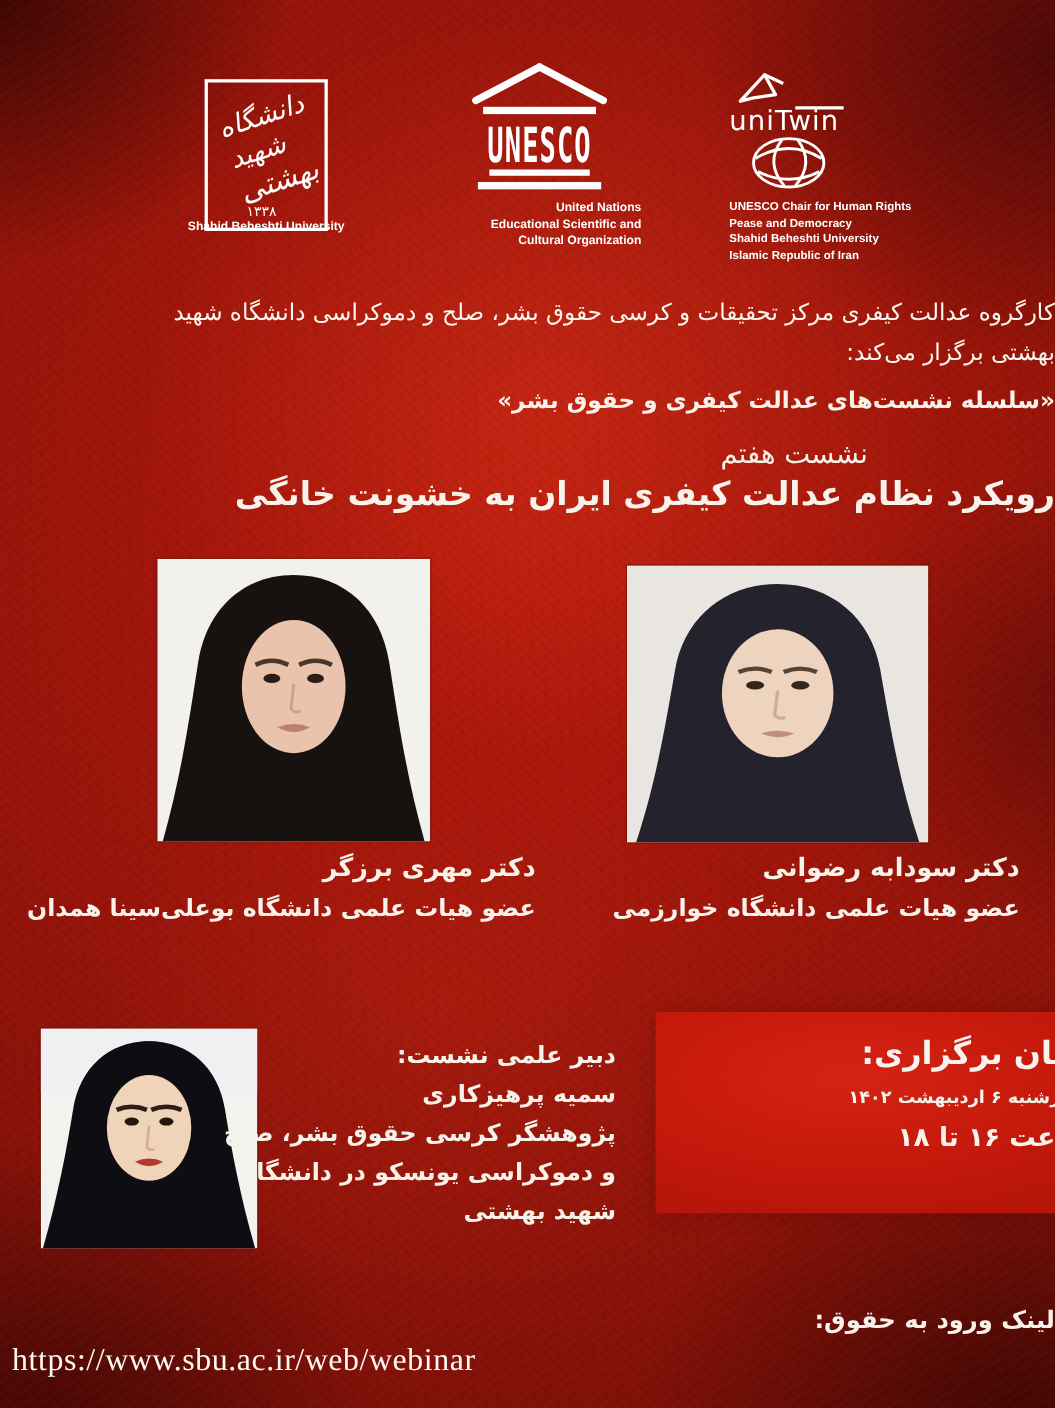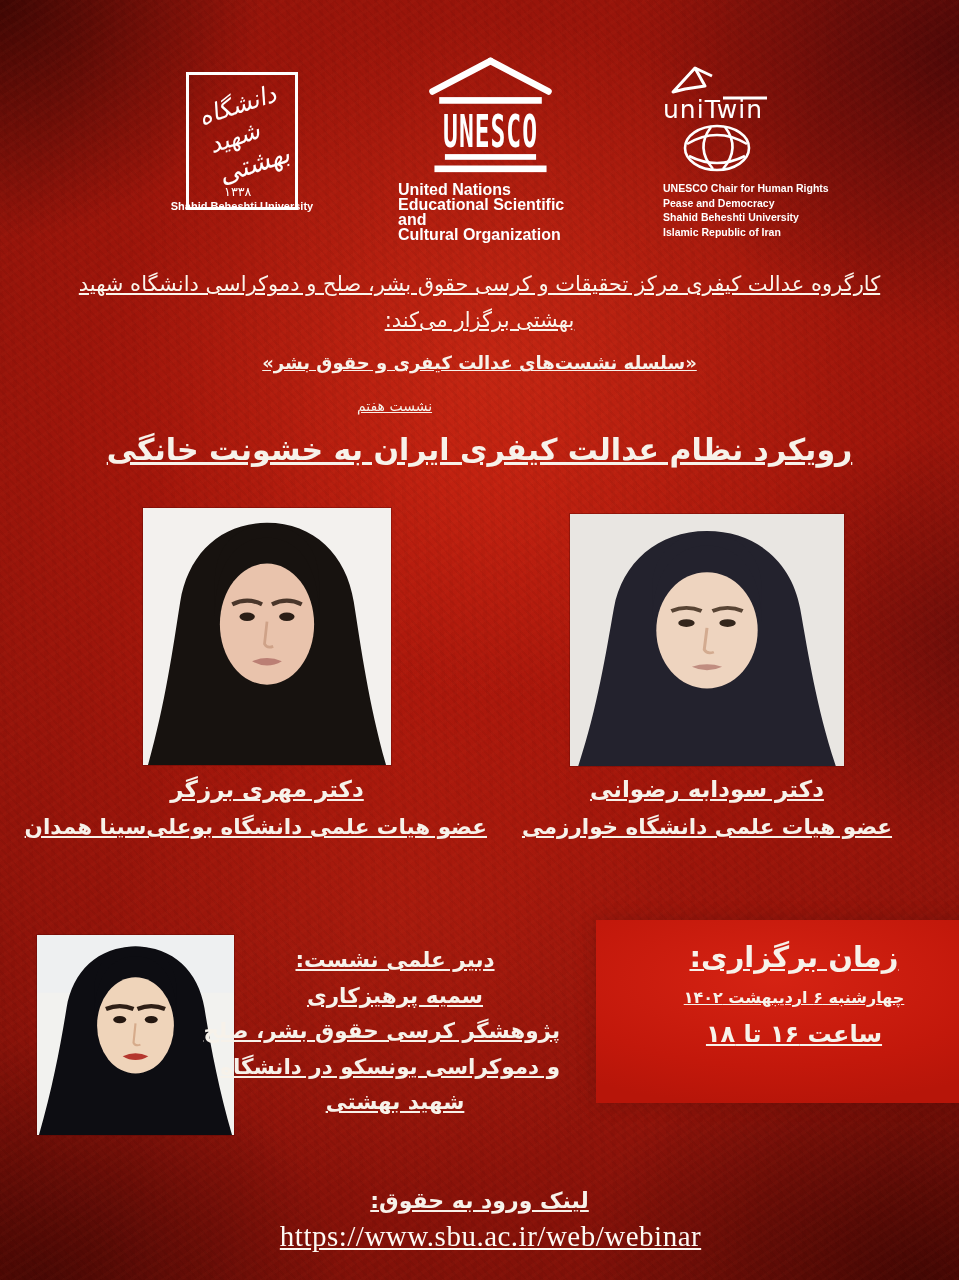--- a/index.html
+++ b/index.html
@@ -18,37 +18,37 @@
   }
   .grain{position:absolute;inset:0;z-index:1;opacity:.5;pointer-events:none;
     background:
       repeating-linear-gradient(47deg, rgba(0,0,0,.07) 0 2px, rgba(0,0,0,0) 2px 6px),
       repeating-linear-gradient(-33deg, rgba(255,120,80,.05) 0 3px, rgba(0,0,0,0) 3px 9px),
       repeating-linear-gradient(88deg, rgba(40,0,0,.05) 0 4px, rgba(0,0,0,0) 4px 11px);
   }
   .poster > *{z-index:2;}
   .abs{position:absolute;}
   .rtl{direction:rtl;unicode-bidi:plaintext;}
-  .center{text-align:center;text-decoration:underline;}
+  .center{}
   .nowrap{white-space:nowrap;}
 
   
   .sbu-frame{left:186px;top:72px;width:112px;height:138px;border:3px solid #fff;box-sizing:border-box;}
   .sbu-frame svg{width:100%;height:100%;display:block;}
   .logo-caption{font-family:"Liberation Sans",sans-serif;font-weight:bold;color:#fff;}
   .sbu-caption{left:147px;top:200px;width:190px;font-size:11px;text-align:center;}
   .unesco-svg{left:424px;top:56px;width:133px;height:124px;}
-  .unesco-caption{left:398px;top:182px;width:185px;font-size:16px;line-height:15px;text-align:left;}
+  .unesco-caption{left:398px;top:182px;width:185px;font-size:11px;line-height:15px;text-align:right;}
   .unitwin-svg{left:655px;top:62px;width:122px;height:112px;}
   .unitwin-caption{left:663px;top:181px;width:185px;font-size:10.5px;line-height:14.5px;text-align:left;}
 
   
   .intro{left:0;top:266px;width:959px;font-size:21px;line-height:36px;color:#fbf5ec;}
-  .series-title{left:0;top:352px;width:959px;font-size:18px;font-weight:bold;}
-  .session-no{left:0;top:398px;width:789px;font-size:14px;}
+  .series-title{left:0;top:352px;width:959px;font-size:21px;font-weight:bold;}
+  .session-no{left:0;top:398px;width:789px;font-size:25px;}
   .main-title{left:0;top:432px;width:959px;font-size:30px;font-weight:bold;}
 
   
   .photo{box-shadow:0 0 0 1px rgba(90,5,2,.35);}
   .photo svg{width:100%;height:100%;display:block;}
   .photo-1{left:143px;top:508px;width:248px;height:257px;}
   .photo-2{left:570px;top:514px;width:274px;height:252px;}
   .photo-3{left:37px;top:935px;width:197px;height:200px;}
 
   .speaker-block{font-weight:bold;}

